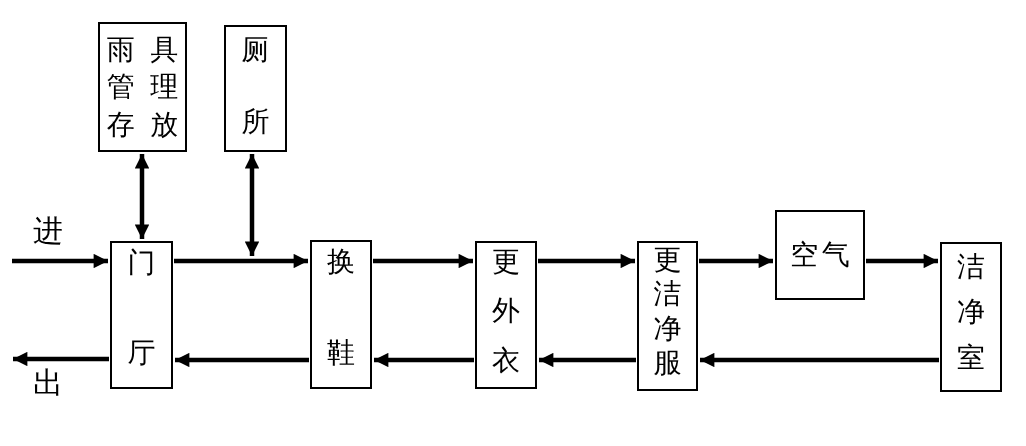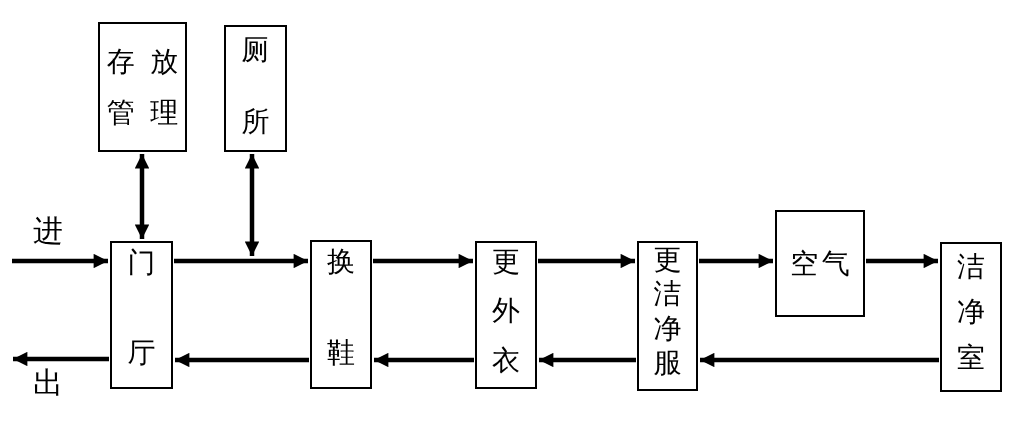--- a/index.html
+++ b/index.html
@@ -16,21 +16,21 @@
   .box .ln{display:block;white-space:nowrap;}
   .sp-wide{letter-spacing:0.55em;padding-left:0.55em;}  
   .sp-small{letter-spacing:0.12em;padding-left:0.12em;} 
 
   .box-rain   {left:98px;  top:22px;  width:89px; height:130px; justify-content:space-evenly; padding:2px 0;}
   .box-toilet {left:224px; top:25px;  width:63px; height:127px; padding:8px 0 14px;}
   .box-hall   {left:110px; top:241px; width:63px; height:148px; padding:5px 0 20px;}
   .box-shoes  {left:310px; top:240px; width:62px; height:149px; padding:5px 0 20px;}
   .box-outer  {left:475px; top:241px; width:62px; height:148px; padding:4px 0 12px;}
   .box-clean  {left:637px; top:241px; width:61px; height:150px; padding:3px 0 12px; line-height:1;}
-  .box-shower {left:775px; top:210px; width:90px; height:107px;  justify-content:center; gap:5px; padding:0;}
+  .box-shower {left:775px; top:210px; width:90px; height:90px;  justify-content:center; gap:5px; padding:0;}
   .box-room   {left:940px; top:242px; width:62px; height:150px; padding:8px 0 18px;}
 
   .flow-label{position:absolute;width:44px;font-size:30px;line-height:1;text-align:center;}
   .label-enter{left:26px;top:216px;}
   .label-exit {left:26px;top:368px;}
 </style>
 </head>
 <body>
 
 <div id="canvas">
@@ -53,22 +53,23 @@
     <line x1="636" y1="360" x2="539" y2="360" stroke="#000" stroke-width="4.5" marker-end="url(#ah)"></line>
     <line x1="474" y1="360" x2="374" y2="360" stroke="#000" stroke-width="4.5" marker-end="url(#ah)"></line>
     <line x1="309" y1="360" x2="175" y2="360" stroke="#000" stroke-width="4.5" marker-end="url(#ah)"></line>
     <line x1="109" y1="359" x2="13" y2="359" stroke="#000" stroke-width="4.5" marker-end="url(#ah)"></line>
 
     <line x1="142" y1="154" x2="142" y2="239" stroke="#000" stroke-width="4.5" marker-start="url(#ah)" marker-end="url(#ah)"></line>
     <line x1="252" y1="154" x2="252" y2="256" stroke="#000" stroke-width="4.5" marker-start="url(#ah)" marker-end="url(#ah)"></line>
   </svg>
 
   <div class="box box-rain">
+    <span class="ln sp-wide">雨具</span>
+    <span class="ln sp-wide">管理</span>
     <span class="ln sp-wide">存放</span>
-    <span class="ln sp-wide">管理</span>
   </div>
 
   <div class="box box-toilet">
     <span class="ln">厕</span>
     <span class="ln">所</span>
   </div>
 
   <div class="box box-hall">
     <span class="ln">门</span>
     <span class="ln">厅</span>

